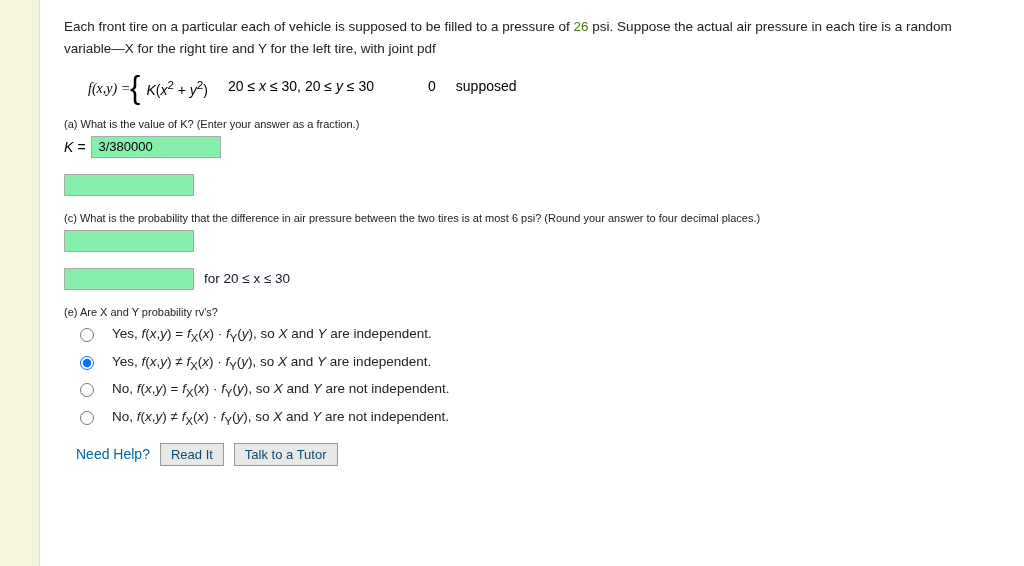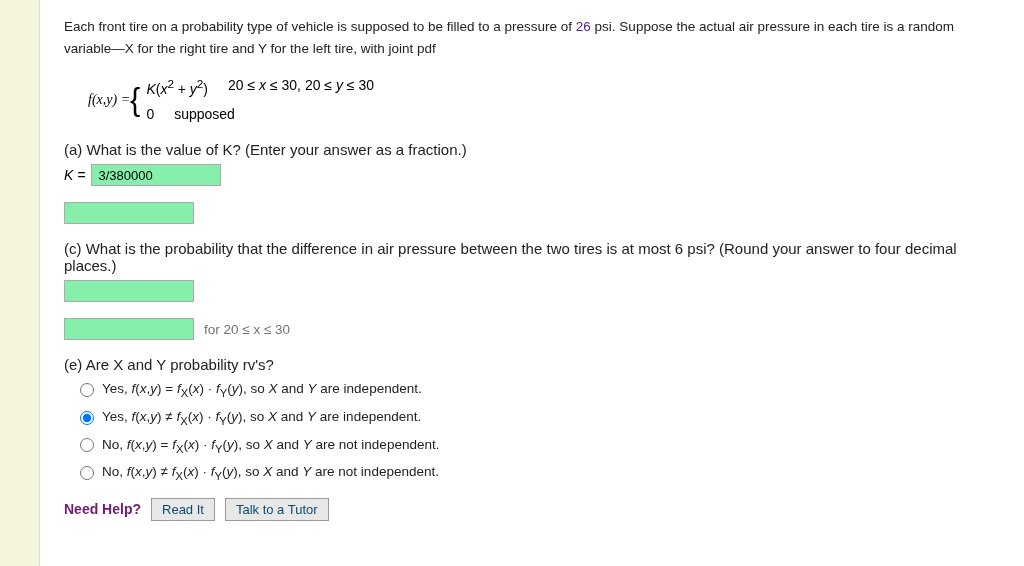--- a/index.html
+++ b/index.html
@@ -29,21 +29,21 @@
       padding: 16px 24px 24px 24px;
       background: #fff;
     }
     .problem-text {
       font-size: 13.5px;
       line-height: 1.6;
       margin-bottom: 14px;
       color: #222;
     }
     .highlight {
-      color: #4c1d95;
+      color: #4d7c0f;
       font-weight: normal;
     }
     .math-block {
       display: flex;
       align-items: center;
       margin: 10px 0 14px 24px;
       font-size: 14px;
     }
     .fx-label {
       margin-right: 0;
@@ -51,33 +51,33 @@
       font-family: Liberation Serif, serif;
     }
     .brace {
       font-size: 2.2em;
       line-height: 1;
       margin-right: 6px;
       font-weight: 100;
     }
     .cases-table {
       display: flex;
-      flex-direction: column;
+      flex-direction: row;
       justify-content: center;
     }
     .cases-row {
       display: flex;
       gap: 20px;
       line-height: 1.8;
     }
     .cases-condition {
       min-width: 200px;
     }
     .part-label {
-      font-size: 15px;
+      font-size: 11px;
       margin-bottom: 6px;
       color: #222;
     }
     .part-section {
       margin-bottom: 16px;
     }
     .answer-input {
       border: 1px solid #aaa;
       padding: 2px 6px;
       font-size: 13px;
@@ -102,50 +102,51 @@
     .radio-group {
       display: flex;
       flex-direction: column;
       gap: 10px;
       margin-top: 8px;
       margin-left: 16px;
     }
     .radio-option {
       display: flex;
       align-items: center;
-      gap: 8px;
+      gap: 18px;
       font-size: 13.5px;
       color: #222;
     }
     .radio-option input[type="radio"] {
       margin: 0;
       cursor: pointer;
       width: 14px;
       height: 14px;
     }
     .part-d-row {
       display: flex;
       align-items: center;
       gap: 10px;
       margin-top: 6px;
     }
     .for-range {
       font-size: 13.5px;
-      color: #737373;
+      color: #0f172a;
     }
     .need-help-row {
       display: flex;
       align-items: center;
       gap: 10px;
       margin-top: 10px;
     }
     .need-help-label {
-      color: #701a75;
-      font-weight: bold;
-      font-size: 14px;
+      color: #0369a1;
+      font-weight: normal;
+      font-size: 14px;
+      margin-left: 12px;
     }
     .help-btn {
       border: 1px solid #999;
       background: #e8e8e8;
       padding: 3px 10px;
       font-size: 13px;
       cursor: pointer;
       color: #0c4a6e;
     }
     .math-italic {
@@ -153,21 +154,21 @@
     }
   </style>
 </head>
 <body>
 
 <div class="page-wrapper">
   <div class="left-bar"></div>
   <div class="main-content">
 
     <p class="problem-text">
-      <span>Each front tire on a probability type of vehicle is supposed to be filled to a pressure of</span>
+      <span>Each front tire on a particular each of vehicle is supposed to be filled to a pressure of</span>
       <span class="highlight">26</span>
       <span>psi. Suppose the actual air pressure in each tire is a random variable—X for the right tire and Y for the left tire, with joint pdf</span>
     </p>
 
     <div class="math-block">
       <span class="fx-label math-italic">f(x,y) =</span>
       <span class="brace">{</span>
       <div class="cases-table">
         <div class="cases-row">
           <span><span class="math-italic">K</span>(<span class="math-italic">x</span><sup>2</sup> + <span class="math-italic">y</span><sup>2</sup>)</span>

